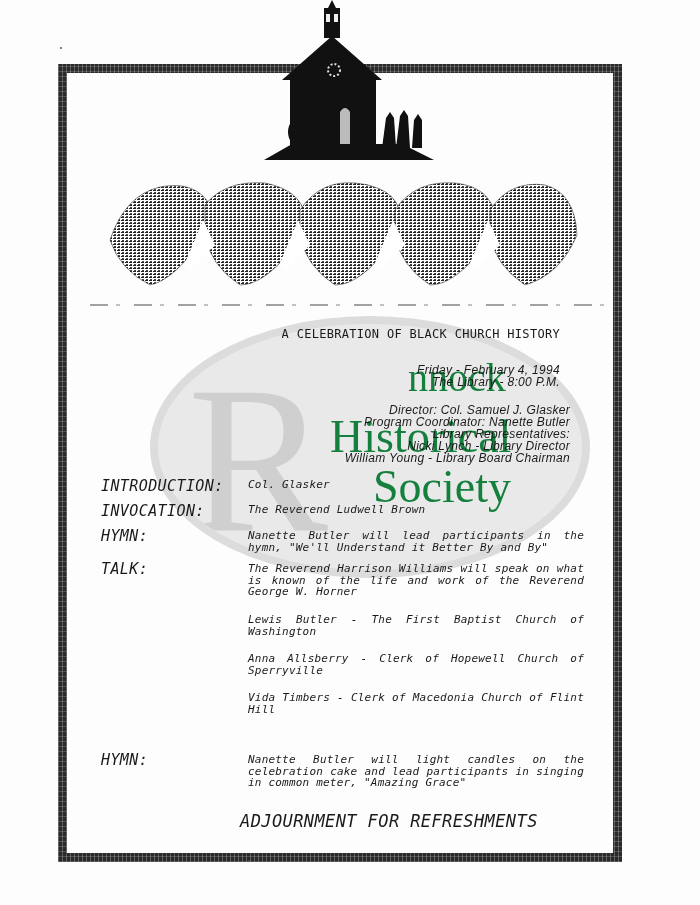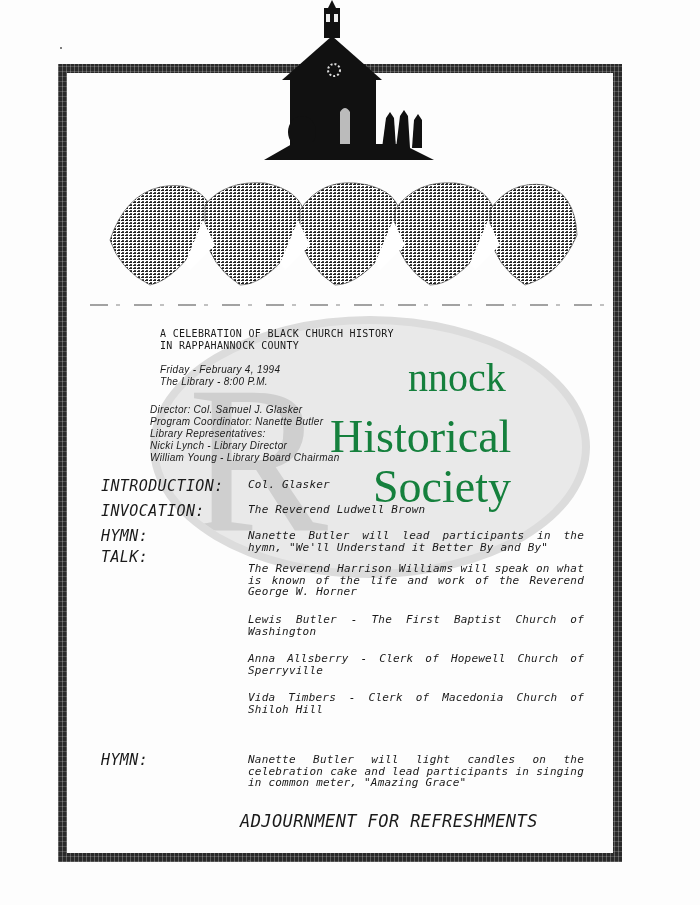--- a/index.html
+++ b/index.html
@@ -52,22 +52,22 @@
 
   
   .lace { position: absolute; left: 105px; top: 175px; width: 475px; height: 115px; }
   .dash-line {
     position: absolute; left: 90px; top: 304px; width: 520px; height: 2px;
     background: repeating-linear-gradient(90deg, #666 0 18px, transparent 18px 26px, #999 26px 30px, transparent 30px 44px);
     opacity: 0.6;
   }
 
   .center-block {
-    position: absolute; left: 160px; width: 400px; text-align: left;
-    font-size: 10px; line-height: 12px; letter-spacing: 0.3px;
+    position: absolute; left: 160px; width: 400px; text-align: right;
+    font-size: 12px; line-height: 12px; letter-spacing: 0.3px;
   }
   .script { font-style: italic; font-family: Liberation Sans, sans-serif; }
 
   .prog-label {
     position: absolute; left: 101px; font-size: 15px; font-style: italic;
     letter-spacing: 0.4px;
   }
   .prog-text {
     position: absolute; left: 248px; width: 336px; font-size: 11px; line-height: 11.5px;
     font-style: italic; letter-spacing: 0.2px; text-align: justify;
@@ -128,21 +128,20 @@
       <polygon points="193,45 205,70 180,95 175,88"></polygon>
       <polygon points="288,45 300,70 275,95 270,88"></polygon>
       <polygon points="383,45 395,70 370,95 365,88"></polygon>
     </g>
   </svg>
 
   <div class="dash-line"></div>
 
   <div class="center-block" style="top:328px;">
     <div>A CELEBRATION OF BLACK CHURCH HISTORY</div>
-    <div>IN RAPPAHANNOCK COUNTY</div>
   </div>
 
   <div class="center-block script" style="top:364px;">
     <div>Friday - February 4, 1994</div>
     <div>The Library - 8:00 P.M.</div>
   </div>
 
   <div class="center-block script" style="top:404px;left:150px;width:420px;">
     <div>Director:  Col. Samuel J. Glasker</div>
     <div>Program Coordinator:  Nanette Butler</div>
@@ -153,26 +152,26 @@
 
   <div class="prog-label" style="top:477px;">INTRODUCTION:</div>
   <div class="prog-text" style="top:479px;">Col. Glasker</div>
 
   <div class="prog-label" style="top:502px;">INVOCATION:</div>
   <div class="prog-text" style="top:504px;">The Reverend Ludwell Brown</div>
 
   <div class="prog-label" style="top:527px;">HYMN:</div>
   <div class="prog-text" style="top:530px;">Nanette Butler will lead  participants in the hymn, "We'll Understand it Better By and By"</div>
 
-  <div class="prog-label" style="top:548px;">TALK:</div>
+  <div class="prog-label" style="top:560px;">TALK:</div>
   <div class="prog-text" style="top:614px;">Lewis Butler  - The  First Baptist  Church of Washington</div>
 
   <div class="prog-text" style="top:563px;">The Reverend Harrison Williams  will speak on what is  known of the  life and  work of  the Reverend George W. Horner</div>
   <div class="prog-text" style="top:653px;">Anna  Allsberry - Clerk of Hopewell Church of Sperryville</div>
-  <div class="prog-text" style="top:692px;">Vida  Timbers - Clerk  of Macedonia Church of Shiloh Hill</div>
+  <div class="prog-text" style="top:692px;">Vida  Timbers - Clerk  of Macedonia Church of Flint Hill</div>
 
   <div class="prog-label" style="top:751px;">HYMN:</div>
   <div class="prog-text" style="top:754px;">Nanette Butler will light candles on the celebration cake and lead participants in singing in common meter, "Amazing Grace"</div>
 
   <div class="adjourn">ADJOURNMENT FOR REFRESHMENTS</div>
 
   <span class="speck" style="left:60px;top:47px;"></span>
   <span class="speck" style="left:248px;top:860px;"></span>
 </div>
 

